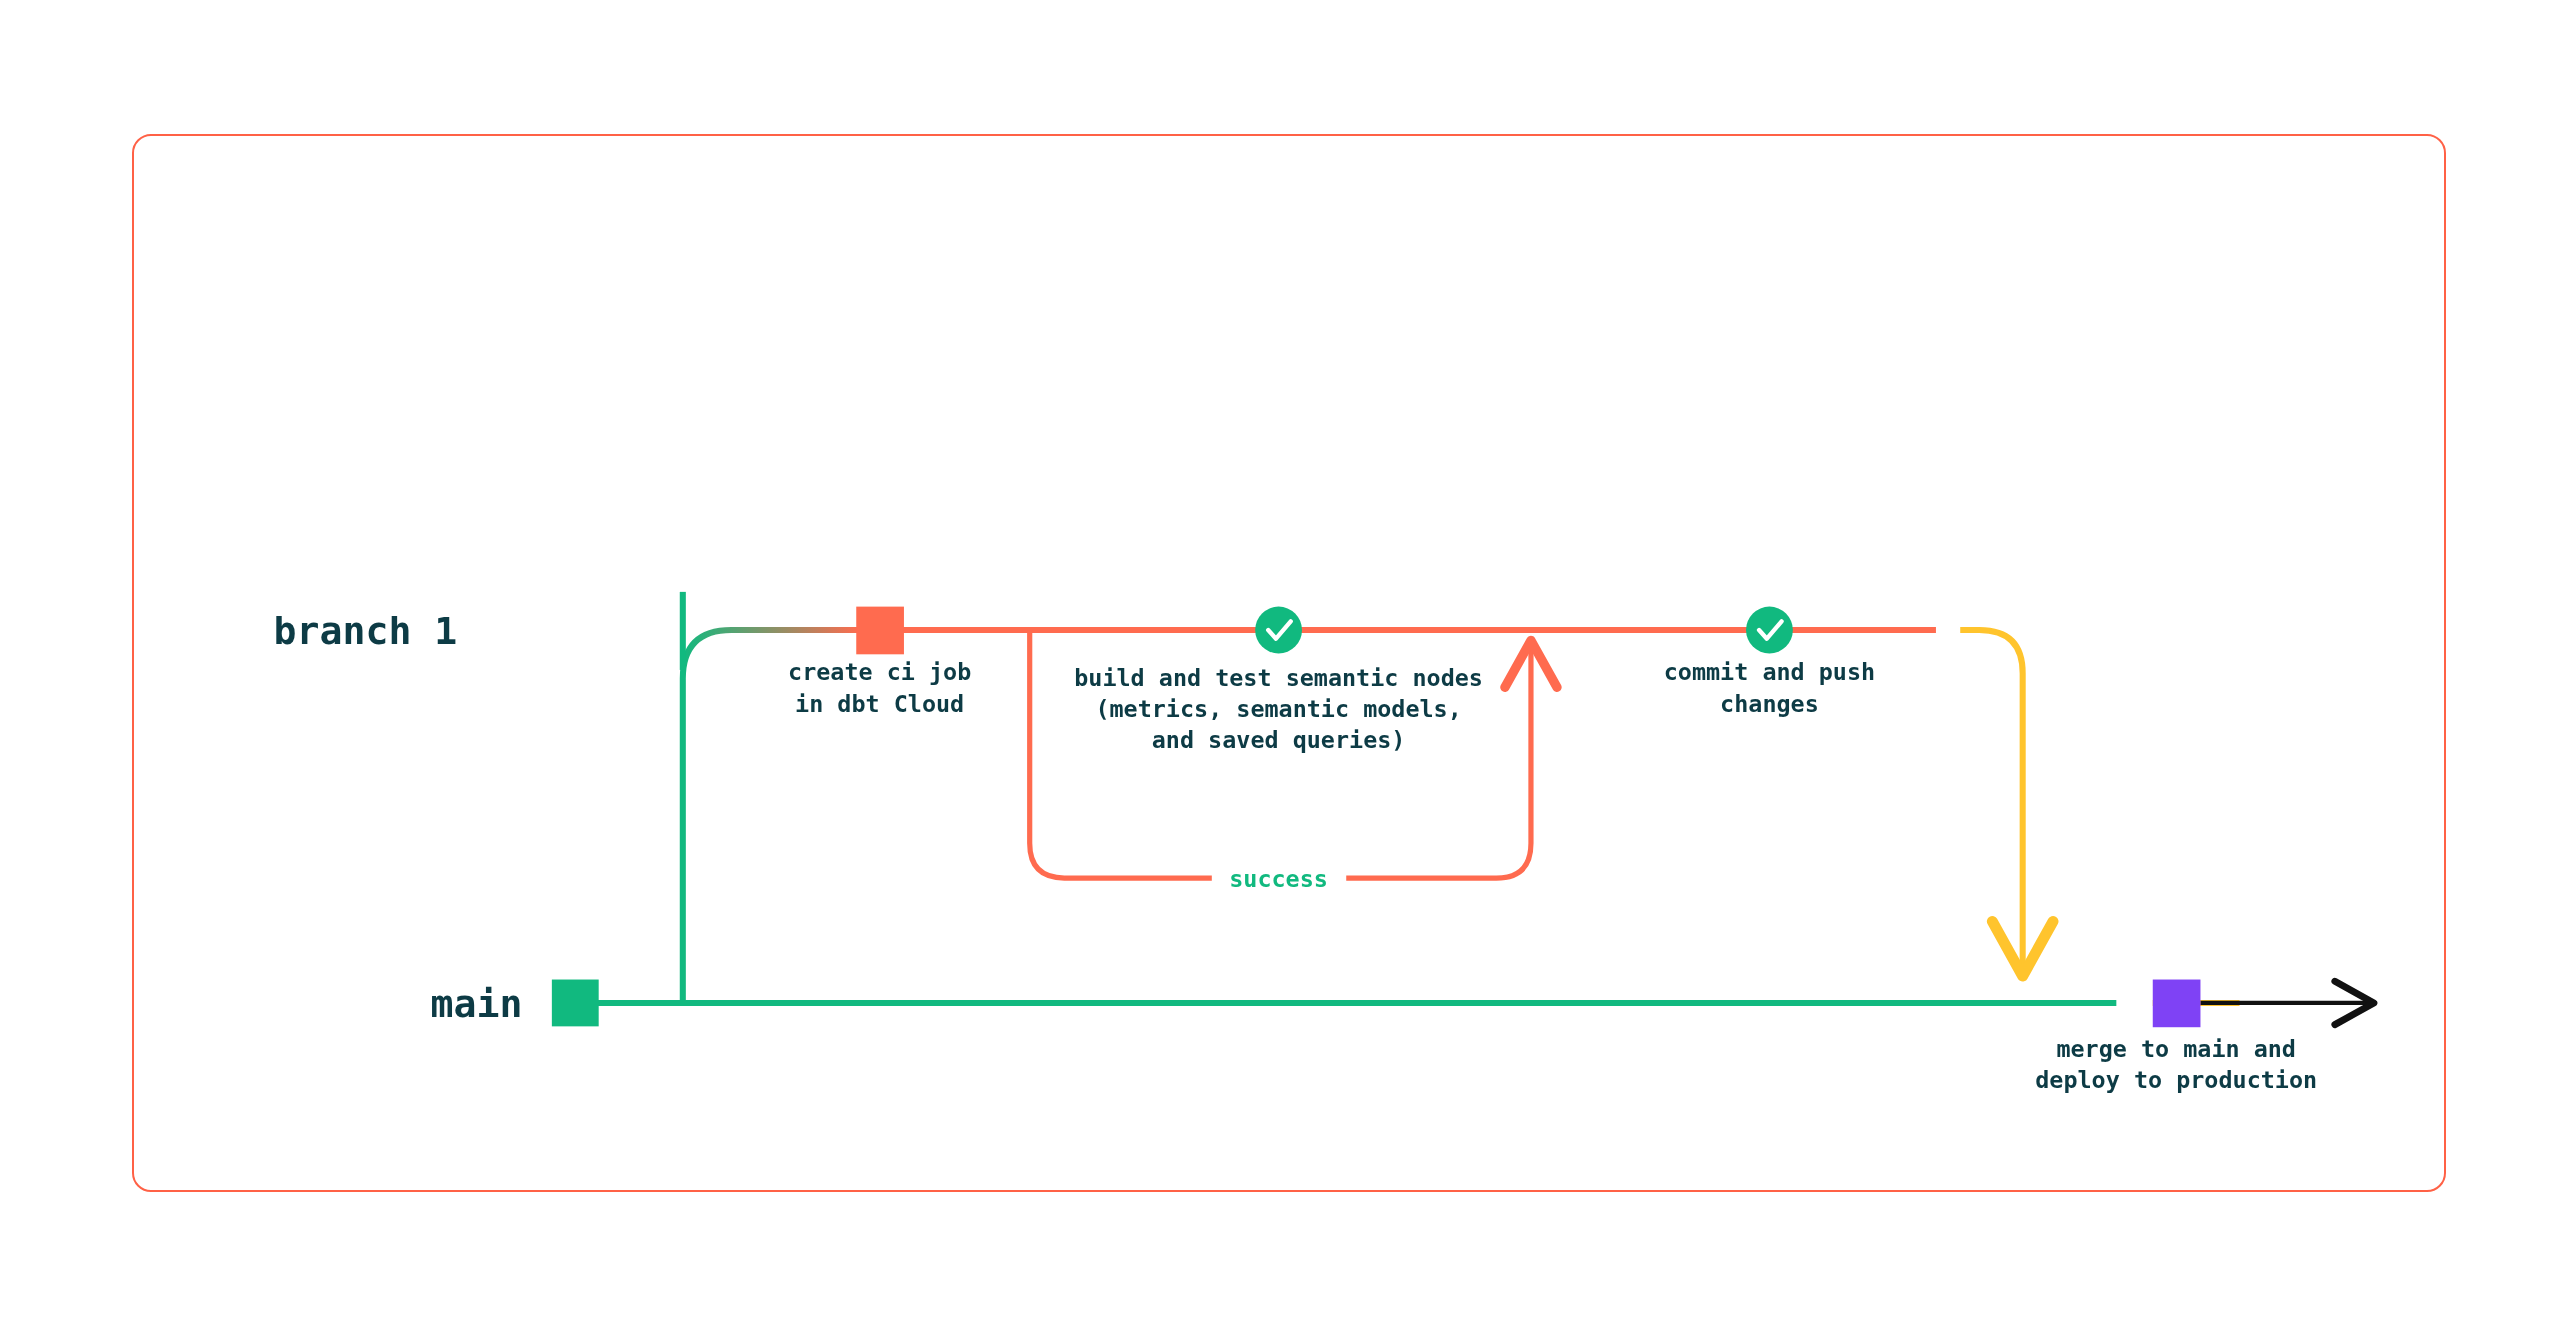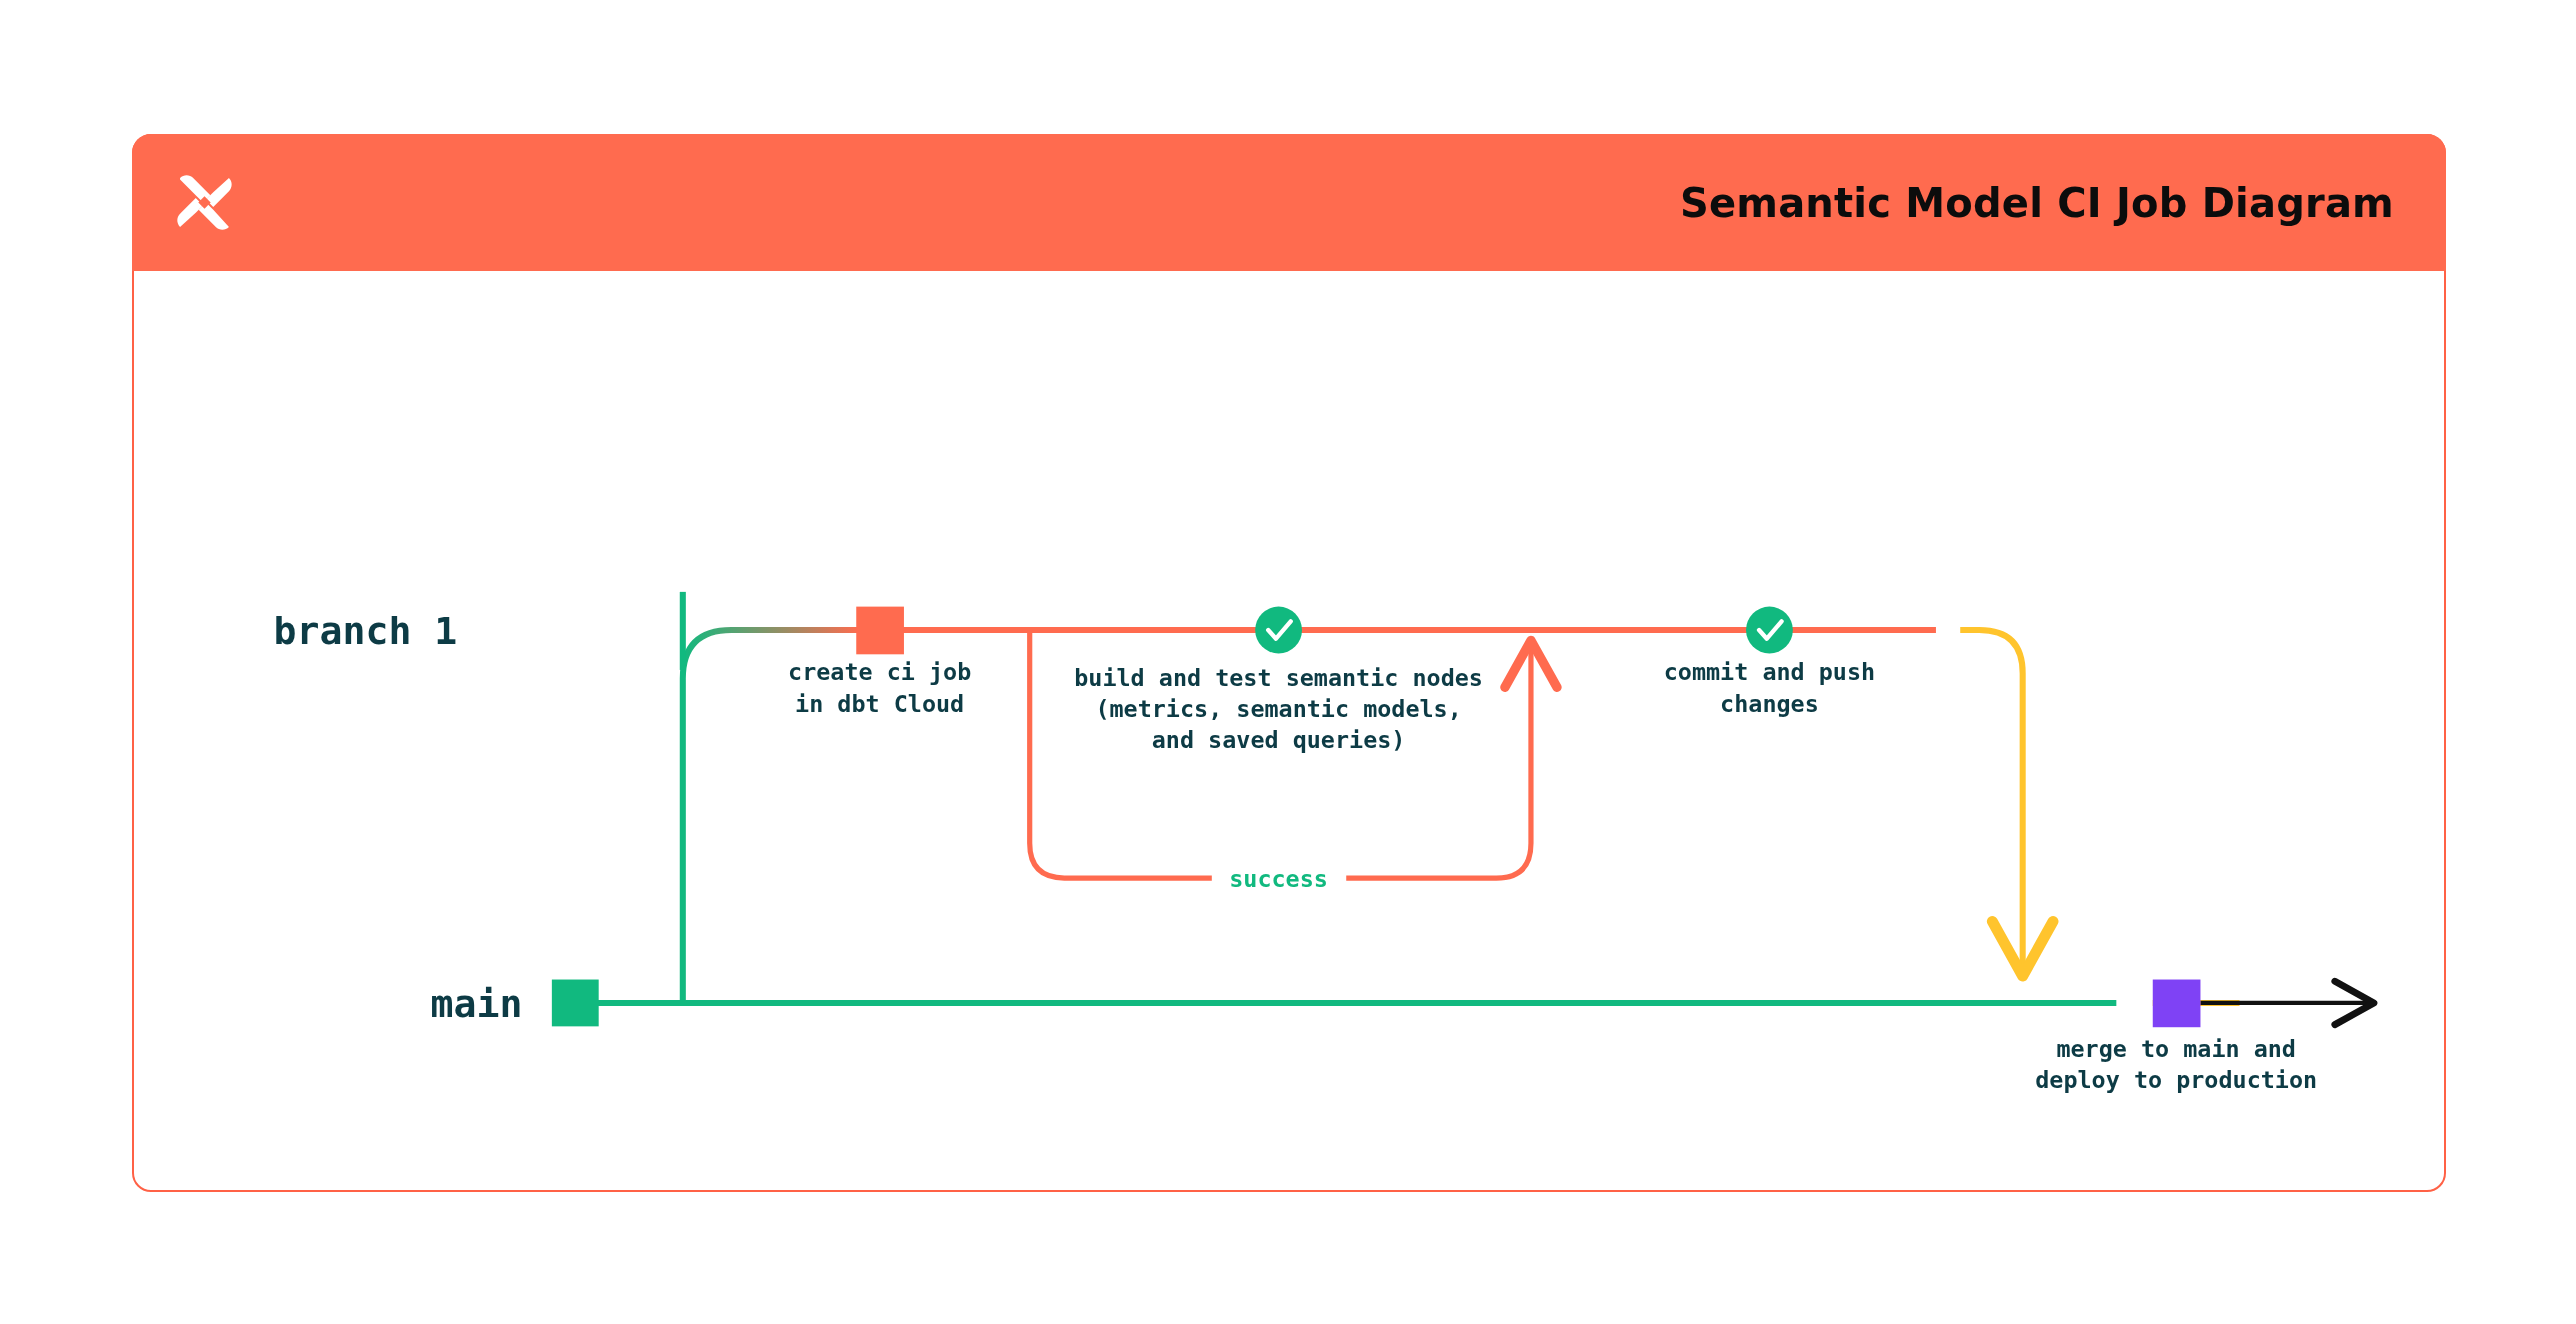--- a/index.html
+++ b/index.html
@@ -109,34 +109,20 @@
 </style>
 </head>
 <body>
 
 <div id="stage">
 
   <div class="card">
 
     <div class="card-body"></div>
 
-    <div class="card-header">
-      <div class="logo-wrap">
-        <svg width="73" height="73" viewBox="0 0 100 100" aria-hidden="true">
-          <g fill="#ffffff">
-            <path d="M16.5 16.5 C21.5 11.5 29.5 11.5 34.5 16.5 L58 40 L48 50 L38 40 L16.5 18.5 Z"></path>
-            <path d="M83.5 16.5 C88.5 21.5 88.5 29.5 83.5 34.5 L62 56 L52 46 L62 36 L83.5 16.5 Z"></path>
-            <path d="M16.5 83.5 C11.5 78.5 11.5 70.5 16.5 65.5 L38 44 L48 54 L38 64 L16.5 83.5 Z"></path>
-            <path d="M83.5 83.5 C78.5 88.5 70.5 88.5 65.5 83.5 L42 60 L52 50 L62 60 L83.5 83.5 Z"></path>
-            <rect x="44" y="44" width="12" height="12" transform="rotate(45 50 50)" fill="#ff6b4f"></rect>
-          </g>
-        </svg>
-      </div>
-      <div class="header-title">Semantic Model CI Job Diagram</div>
-    </div>
 
     <div class="diagram">
       <svg viewBox="0 0 2668 1062" xmlns="http://www.w3.org/2000/svg">
         <defs>
           <linearGradient id="gradGreenOrange" x1="0" y1="0" x2="1" y2="0">
             <stop offset="0%" stop-color="#11b97f"></stop>
             <stop offset="100%" stop-color="#ff6b4f"></stop>
           </linearGradient>
           <linearGradient id="gradOrangeYellow" x1="0" y1="0" x2="1" y2="0">
             <stop offset="0%" stop-color="#ff6b4f"></stop>

